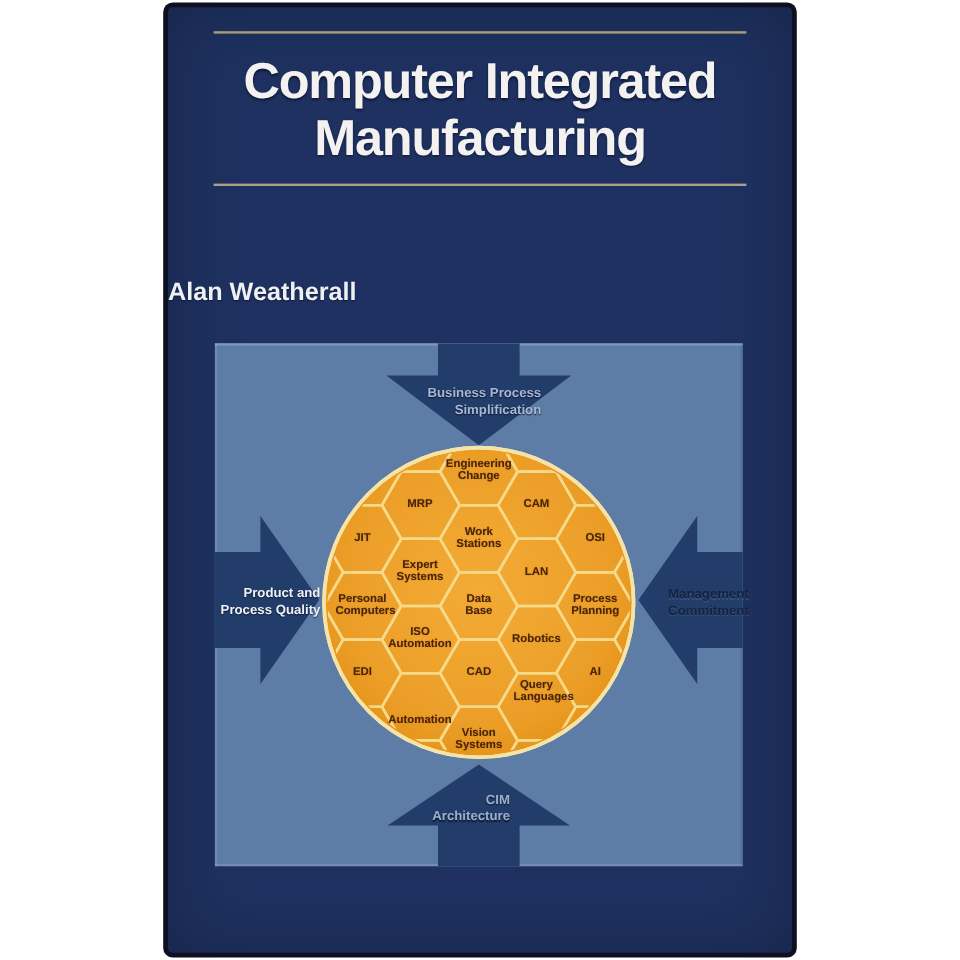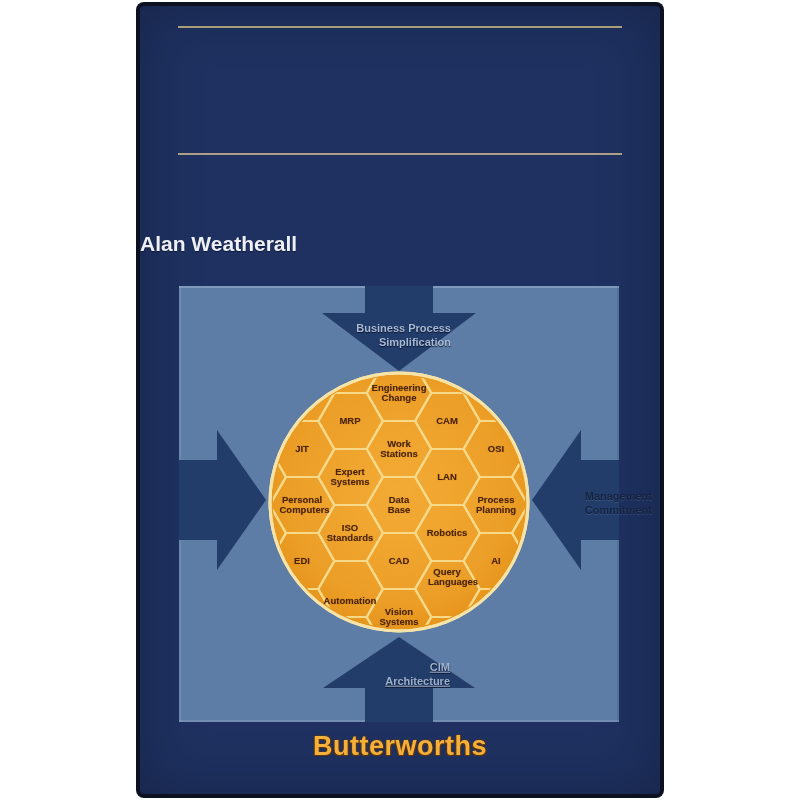--- a/index.html
+++ b/index.html
@@ -26,35 +26,39 @@
   .diagram{position:absolute;left:39px;top:280px;width:440px;height:436px;
            background:#5d7ca6;
            box-shadow:inset 0 2px 0 rgba(255,255,255,.22), inset 2px 0 0 rgba(255,255,255,.10),
                       inset 0 -2px 0 rgba(255,255,255,.14), inset -2px 0 0 rgba(0,0,30,.08);}
   .diagram svg{position:absolute;left:0;top:0;width:440px;height:436px;display:block;}
   .hexgrid polygon{fill:none;stroke:#f6d989;stroke-width:2.2;stroke-linejoin:round;}
   .arrow{fill:#233d6b;}
   .arrow-label{position:absolute;transform:translate(-50%,-50%);text-align:right;
                font-size:11px;font-weight:bold;line-height:1.3;}
   .al-top{left:216px;top:49px;width:112px;color:#a6b8d2;text-shadow:0 1px 1px rgba(5,10,30,.8);}
-  .al-bottom{left:229px;top:388px;width:84px;color:#9db0ca;text-shadow:0 1px 1px rgba(5,10,30,.8);text-decoration:underline;}
+  .al-bottom{left:204px;top:388px;width:84px;color:#9db0ca;text-shadow:0 1px 1px rgba(5,10,30,.8);}
   .al-left{left:41px;top:216px;width:94px;color:#eef1f5;text-shadow:0 1px 1px rgba(5,10,30,.7);}
-  .al-right{left:398px;top:217px;width:94px;color:#16233f;text-shadow:0 1px 0 rgba(120,150,190,.25);margin-left:28px;}
+  .al-right{left:398px;top:217px;width:94px;color:#16233f;text-shadow:0 1px 0 rgba(120,150,190,.25);}
   .hex-label{position:absolute;transform:translate(-50%,-50%);text-align:center;
              font-size:9.5px;font-weight:bold;line-height:1.1;color:#4b2408;
              text-shadow:0 0 1px rgba(110,55,10,.45);}
 </style>
 </head>
 <body>
 
 <div class="page">
   <div class="cover">
 
     <div class="rule rule-top"></div>
 
+    <h1 class="title">
+      <span style="display:block">Computer Integrated</span>
+      <span style="display:block">Manufacturing</span>
+    </h1>
 
     <div class="rule rule-mid"></div>
 
 
     <div class="author">Alan Weatherall</div>
 
     <div class="diagram">
       <svg viewBox="179 286 440 436">
         <defs>
           <radialGradient id="og" cx="50%" cy="46%" r="60%">
@@ -122,38 +126,38 @@
             <polygon points="576.6,477.0 560.5,505.0 528.2,505.0 512.1,477.0 528.2,449.0 560.5,449.0"></polygon>
             <polygon points="576.6,533.0 560.5,561.0 528.2,561.0 512.1,533.0 528.2,505.0 560.5,505.0"></polygon>
             <polygon points="576.6,589.0 560.5,617.0 528.2,617.0 512.1,589.0 528.2,561.0 560.5,561.0"></polygon>
             <polygon points="576.6,645.0 560.5,673.0 528.2,673.0 512.1,645.0 528.2,617.0 560.5,617.0"></polygon>
           </g>
         <circle cx="399" cy="502" r="129" fill="none" stroke="#f6e3a8" stroke-width="3"></circle>
       </svg>
 
       <div class="arrow-label al-top">Business Process Simplification</div>
       <div class="arrow-label al-bottom">CIM Architecture</div>
+      <div class="arrow-label al-left">Product and Process Quality</div>
       <div class="arrow-label al-right">Management Commitment</div>
 
       <div class="hex-label" style="left:220px;top:107px;width:62px">Engineering Change</div>
       <div class="hex-label" style="left:171px;top:135px;width:40px">MRP</div>
       <div class="hex-label" style="left:268px;top:135px;width:40px">CAM</div>
       <div class="hex-label" style="left:123px;top:163px;width:40px">JIT</div>
       <div class="hex-label" style="left:220px;top:163px;width:46px">Work Stations</div>
       <div class="hex-label" style="left:317px;top:163px;width:40px">OSI</div>
       <div class="hex-label" style="left:171px;top:191px;width:48px">Expert Systems</div>
       <div class="hex-label" style="left:268px;top:191px;width:40px">LAN</div>
       <div class="hex-label" style="left:123px;top:219px;width:45px">Personal Computers</div>
       <div class="hex-label" style="left:220px;top:219px;width:32px">Data Base</div>
       <div class="hex-label" style="left:317px;top:219px;width:50px">Process Planning</div>
-      <div class="hex-label" style="left:171px;top:247px;width:54px">ISO Standards</div>
+      <div class="hex-label" style="left:171px;top:247px;width:54px">ISO Automation</div>
       <div class="hex-label" style="left:268px;top:247px;width:60px">Robotics</div>
       <div class="hex-label" style="left:123px;top:275px;width:40px">EDI</div>
       <div class="hex-label" style="left:220px;top:275px;width:40px">CAD</div>
       <div class="hex-label" style="left:317px;top:275px;width:40px">AI</div>
       <div class="hex-label" style="left:171px;top:315px;width:64px">Automation</div>
       <div class="hex-label" style="left:268px;top:291px;width:38px">Query Languages</div>
       <div class="hex-label" style="left:220px;top:331px;width:46px">Vision Systems</div>
     </div>
 
-    <div class="publisher">Butterworths</div>
   </div>
 </div>
 
 </body></html>

